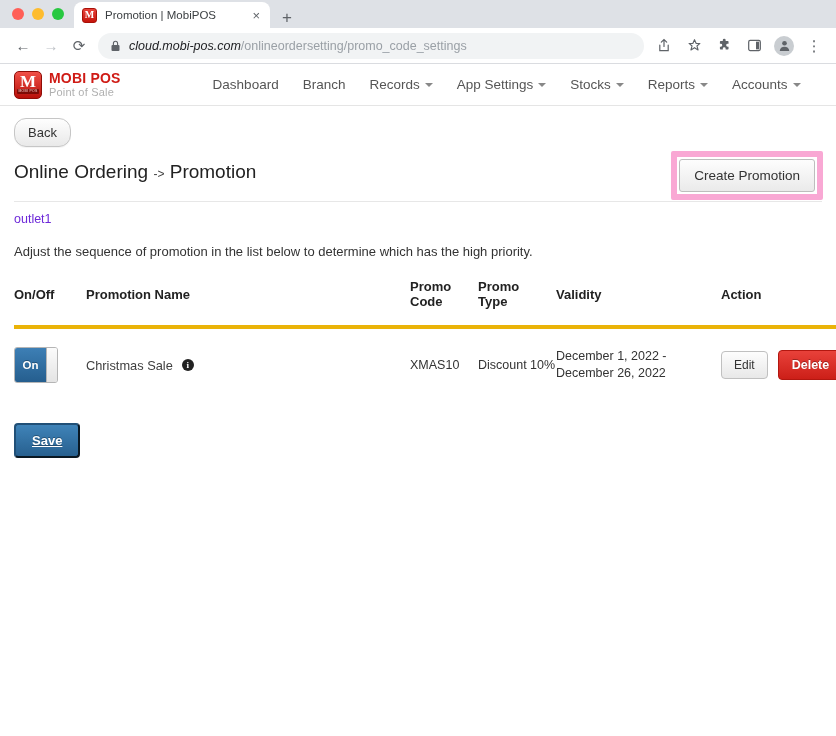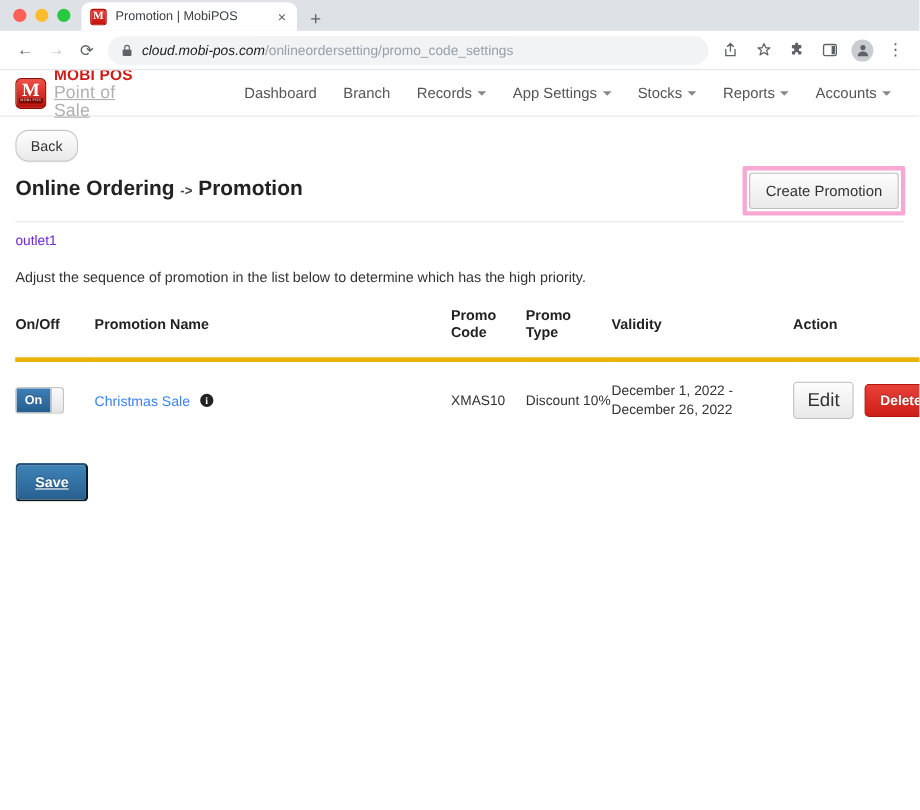--- a/index.html
+++ b/index.html
@@ -120,21 +120,21 @@
   .brand-mark .m {
     color: #fff; font-size: 17px; font-weight: bold; line-height: 14px;
     font-family: "Liberation Serif", serif;
   }
   .brand-mark .sub {
     color: #ffd9d6; font-size: 3.4px; line-height: 5px; letter-spacing: .3px;
     background: #7d0b06; width: 22px; text-align: center; border-radius: 1px;
   }
   .brand-text { display: flex; flex-direction: column; line-height: 1; }
   .brand-title { color: #cf1b15; font-size: 14px; font-weight: bold; letter-spacing: .2px; }
-  .brand-sub { color: #b0b0b0; font-size: 16px; letter-spacing: .2px; margin-top: 2px; text-decoration: underline; }
+  .brand-sub { color: #b0b0b0; font-size: 11px; letter-spacing: .2px; margin-top: 2px; }
 
   .nav { display: flex; align-items: center; gap: 0; margin-left: 80px; }
   .nav-item {
     font-size: 13.5px; color: #555; padding: 6px 12px; white-space: nowrap;
     display: flex; align-items: center; gap: 5px; text-align: center;
   }
   .caret { width: 0; height: 0; border-left: 4px solid transparent; border-right: 4px solid transparent; border-top: 4px solid #888; display:inline-block; }
 
   .content { padding: 12px 14px 0 14px; }
 
@@ -143,25 +143,25 @@
     padding: 6px 13px;
     font-size: 13px;
     color: #333;
     background: linear-gradient(#fefefe, #e9e9e9);
     border: 1px solid #c6c6c6;
     border-radius: 12px;
     box-shadow: 0 1px 0 rgba(0,0,0,.04);
   }
 
   .title-row { display: flex; align-items: center; justify-content: space-between; margin-top: 14px; position: relative; }
-  .page-title { font-size: 19px; color: #222; font-weight: bold; }
+  .page-title { font-size: 19px; color: #222; font-weight: normal; }
   .page-title .arrow { font-size: 12px; color: #444; }
 
   .create-wrap {
-    border: 4px solid #f9a8d4;
+    border: 6px solid #f9a8d4;
     padding: 2px;
     border-radius: 2px;
     position: absolute;
     right: -1px;
     top: -10px;
   }
   .btn-create {
     display: block;
     padding: 8px 14px;
     font-size: 13.5px;
@@ -196,21 +196,21 @@
     line-height: 17px;
   }
   .col-onoff { width: 72px; }
   .col-name  { width: 324px; }
   .col-code  { width: 68px; }
   .col-type  { width: 78px; }
   .col-valid { width: 165px; }
   .col-action{ width: 121px; }
 
   .toggle {
-    width: 44px; height: 24px;
+    width: 44px; height: 36px;
     border: 1px solid #b5b5b5;
     border-radius: 3px;
     display: flex;
     overflow: hidden;
     background: #fff;
   }
   .toggle .on {
     flex: 1;
     background: linear-gradient(#3d7fb5, #255e8e);
     color: #fff;
@@ -219,34 +219,34 @@
     display: flex; align-items: center; justify-content: center;
     text-shadow: 0 -1px 0 rgba(0,0,0,.3);
   }
   .toggle .knob {
     width: 11px;
     background: linear-gradient(#fbfbfb, #e4e4e4);
     border-left: 1px solid #b5b5b5;
   }
 
   .name-cell { display: flex; align-items: center; gap: 9px; }
-  .name-text { font-size: 12.8px; color: #3b82f6; text-align: center; }
+  .name-text { font-size: 12.8px; color: #404040; text-align: center; }
   .info-icon {
     width: 12px; height: 12px; border-radius: 50%;
     background: #222; color: #fff;
     font-size: 9px; font-weight: bold;
     display: flex; align-items: center; justify-content: center;
     font-family: "Liberation Serif", serif;
     line-height: 1;
     flex: none;
   }
 
   .action-cell { display: flex; align-items: center; gap: 10px; }
   .btn-edit {
-    padding: 6px 12px; font-size: 17px; color: #333;
+    padding: 6px 12px; font-size: 12px; color: #333;
     background: linear-gradient(#fdfdfd, #e8e8e8);
     border: 1px solid #c0c0c0; border-radius: 4px; text-align: right;
   }
   .btn-delete {
     padding: 7px 13px; font-size: 12.5px; color: #fff; font-weight: bold;
     background: linear-gradient(#e8413a, #cc1f18);
     border: 1px solid #b31710; border-radius: 4px;
     text-shadow: 0 -1px 0 rgba(0,0,0,.3);
   }
 

